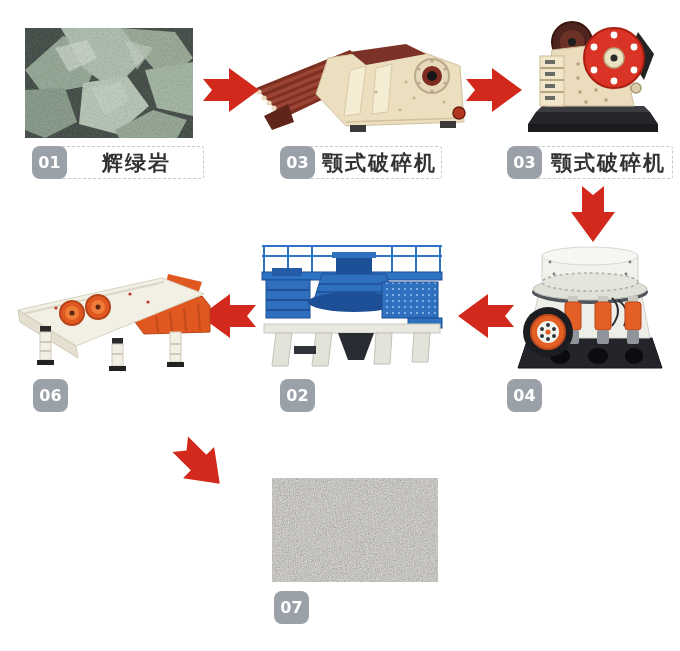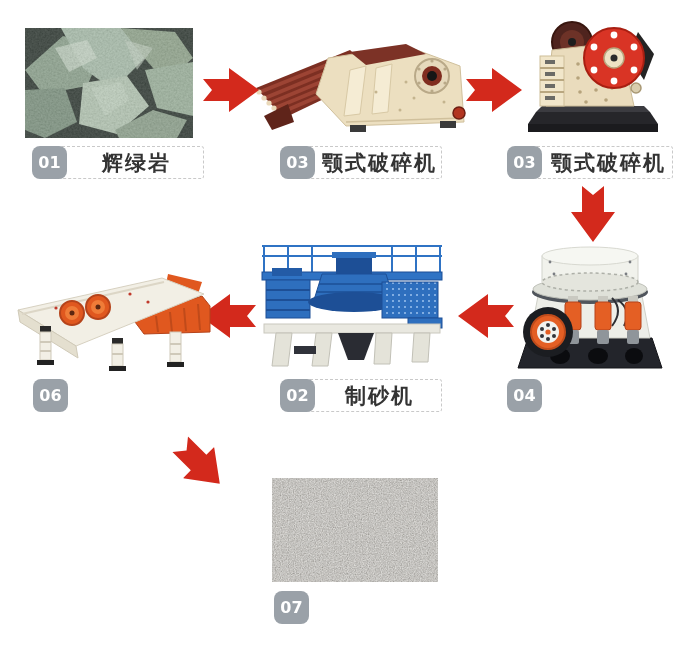--- a/index.html
+++ b/index.html
@@ -371,21 +371,20 @@
         <rect x="155" y="96" width="17" height="5" fill="#222222"></rect>
       </g>
     </svg>
   </figure>
 
   <div class="step-label" style="left:507px;top:379px;width:166px;justify-content:space-between;">
     <span class="badge">04</span>
   </div>
   <div class="step-label" style="left:280px;top:379px;width:162px;">
     <span class="badge">02</span>
-    <span class="lbox">制砂机</span>
   </div>
   <div class="step-label" style="left:33px;top:379px;width:172px;gap:48px;">
     <span class="badge">06</span>
   </div>
 
   <figure class="abs photo" style="left:272px;top:478px;width:166px;height:104px;">
     <svg viewBox="0 0 166 104" preserveAspectRatio="none">
       <defs>
         <filter id="gravelN">
             <feTurbulence type="fractalNoise" baseFrequency="0.85" numOctaves="2" seed="7"></feTurbulence>

